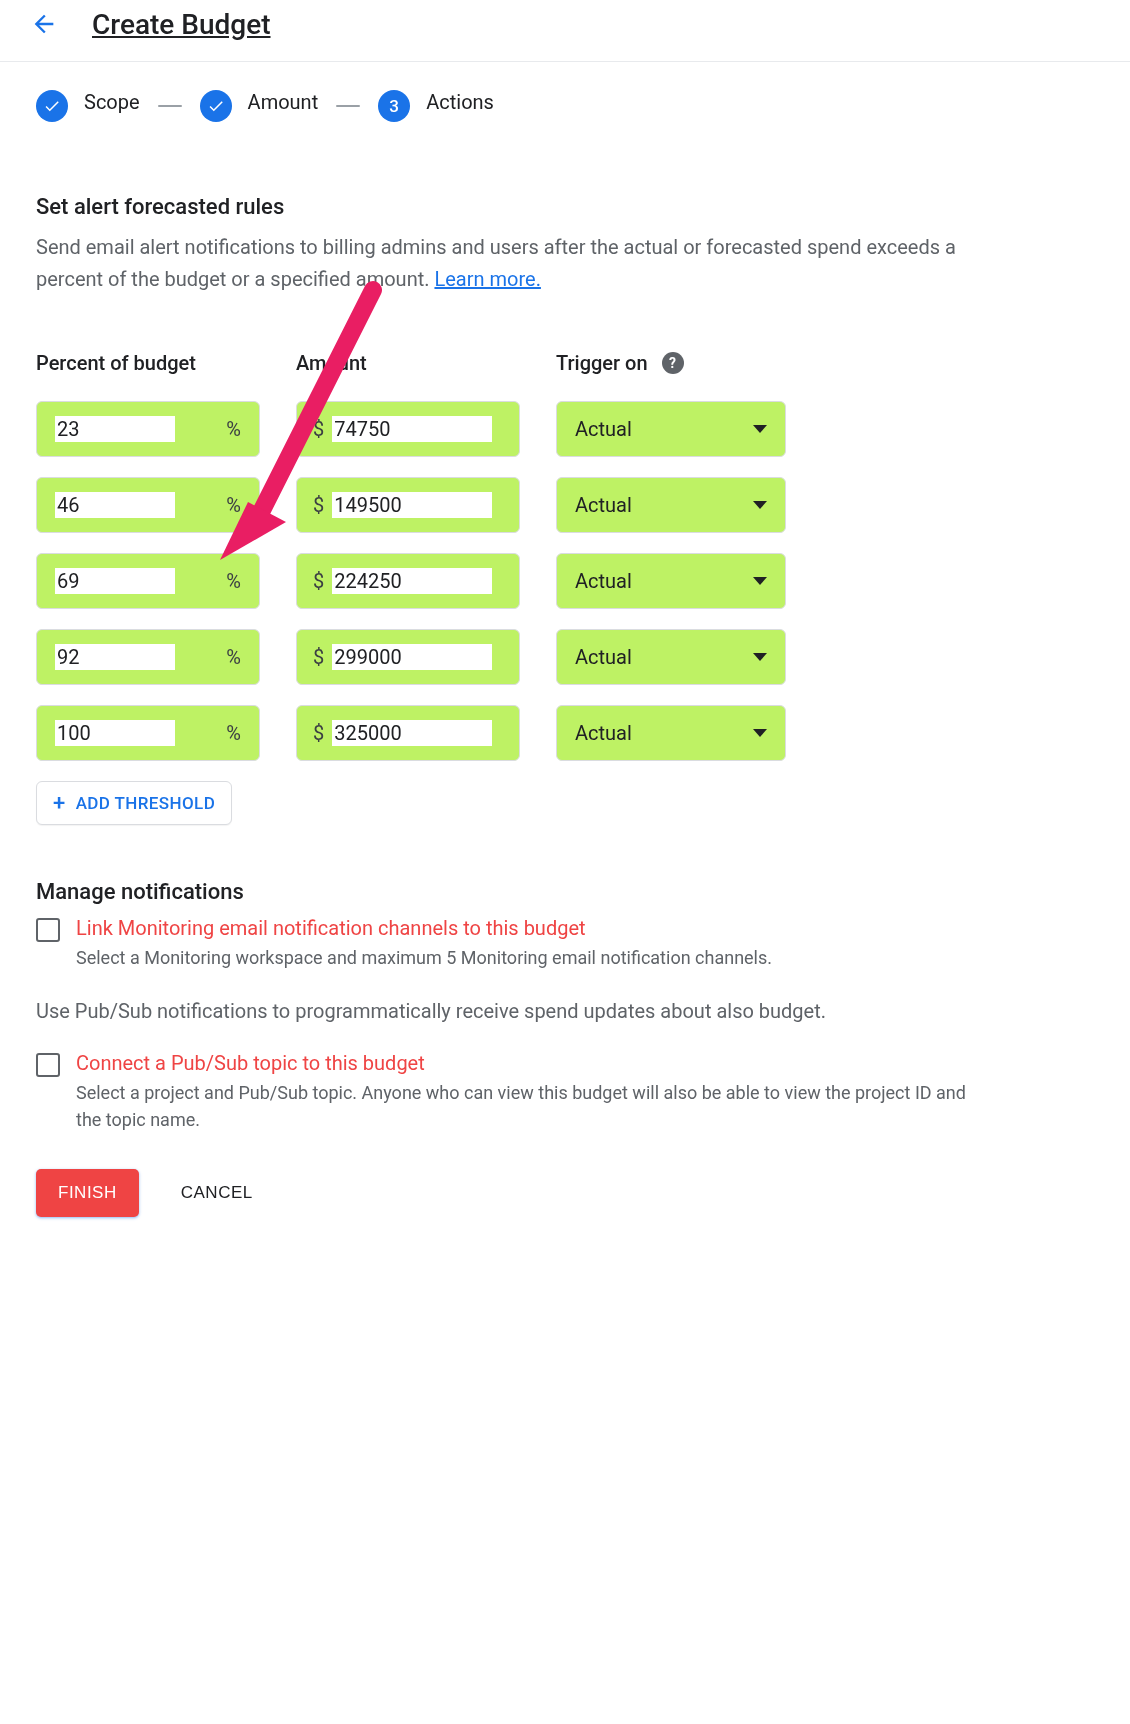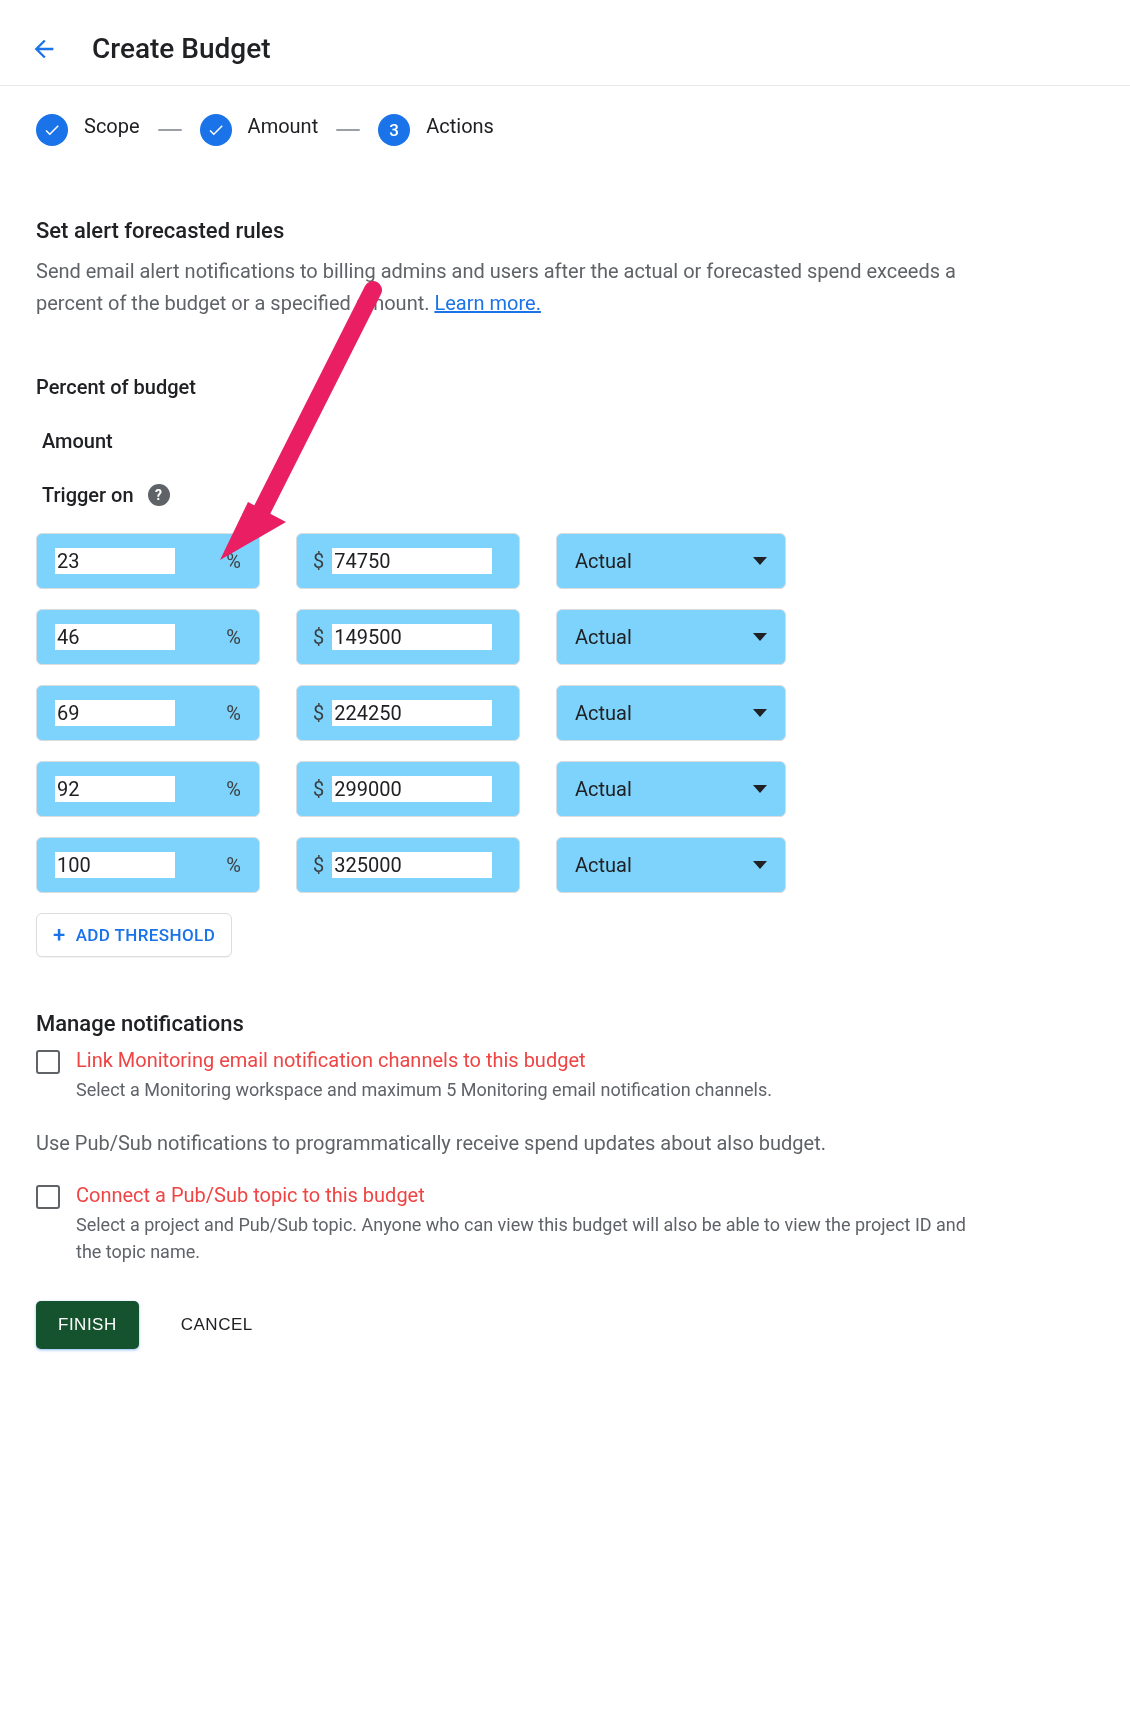--- a/index.html
+++ b/index.html
@@ -6,23 +6,24 @@
   body {
     margin: 0;
     font-family: 'Google Sans', Roboto, Arial, sans-serif;
     color: #202124;
     background: #fff;
     font-size: 18px;
   }
   .page { width: 1130px; position: relative; }
   .header {
     display: flex;
-    align-items: flex-end;
-    padding: 32px 28px 20px 28px;
+    align-items: flex-start;
+    padding: 8px 28px 20px 28px;
     border-bottom: 1px solid #e8eaed;
+    text-decoration: underline;
   }
   .back-arrow {
     width: 32px; height: 32px;
     display: inline-flex;
     align-items: center;
     justify-content: center;
     margin-right: 32px;
     cursor: pointer;
   }
   .back-arrow svg { width: 28px; height: 28px; fill: #1a73e8; }
@@ -42,42 +43,42 @@
   .step-label { font-size: 20px; }
   .step-connector {
     width: 24px; height: 2px; background: #9aa0a6; border-radius: 1px;
   }
 
   .section-title { font-size: 22px; font-weight: 500; margin-bottom: 12px; }
   .section-sub { font-size: 20px; color: #5f6368; line-height: 1.6; margin-bottom: 56px; }
   .learn-more { color: #1a73e8; text-decoration: underline; cursor: pointer; }
 
   .threshold-header {
-    display: flex; gap: 30px; margin-bottom: 26px; font-size: 20px; font-weight: 500; flex-direction: column;
+    display: flex; gap: 30px; margin-bottom: 26px; font-size: 20px; font-weight: 500;
   }
   .col-percent { width: 224px; }
   .col-amount { width: 224px; margin-left: 6px; }
   .col-trigger { width: 230px; margin-left: 6px; display: flex; align-items: center; gap: 14px; }
   .help-icon {
     width: 22px; height: 22px; border-radius: 50%;
     background: #5f6368; color: #fff;
     display: inline-flex; align-items: center; justify-content: center;
     font-size: 14px; font-weight: 700;
     cursor: pointer;
   }
 
   .threshold-row { display: flex; gap: 30px; margin-bottom: 20px; }
 
   .percent-field, .amount-field, .select-field {
     height: 56px;
     border: 1px solid #dadce0;
     border-radius: 6px;
     display: flex;
     align-items: center;
-    background: #7dd3fc;
+    background: #bef264;
   }
   .percent-field { width: 224px; padding: 0 18px; justify-content: space-between; }
   .percent-field input {
     border: none; outline: none; font-size: 20px; width: 120px; font-family: inherit; color: #202124;
   }
   .percent-suffix { font-size: 20px; color: #3c4043; }
 
   .amount-field { width: 224px; padding: 0 16px; gap: 8px; margin-left: 6px; }
   .amount-prefix { font-size: 20px; color: #3c4043; }
   .amount-field input {
@@ -116,21 +117,21 @@
     cursor: pointer; margin-top: 2px;
   }
   .checkbox-texts { flex: 1; }
   .checkbox-label { font-size: 20px; color: #ef4444; margin-bottom: 4px; }
   .checkbox-sub { font-size: 18px; color: #5f6368; line-height: 1.5; }
 
   .pubsub-desc { font-size: 20px; color: #5f6368; margin: 28px 0; }
 
   .actions { display: flex; align-items: center; gap: 36px; margin-top: 36px; }
   .finish-btn {
-    background: #14532d; color: #fff;
+    background: #ef4444; color: #fff;
     border: none; border-radius: 5px;
     padding: 14px 22px;
     font-size: 17px; font-weight: 500; letter-spacing: 0.5px;
     cursor: pointer;
     box-shadow: 0 1px 2px rgba(26,115,232,0.3), 0 1px 3px 1px rgba(26,115,232,0.15);
   }
   .cancel-btn {
     background: none; border: none;
     color: #202124; font-size: 17px; font-weight: 500; letter-spacing: 0.5px;
     cursor: pointer;

